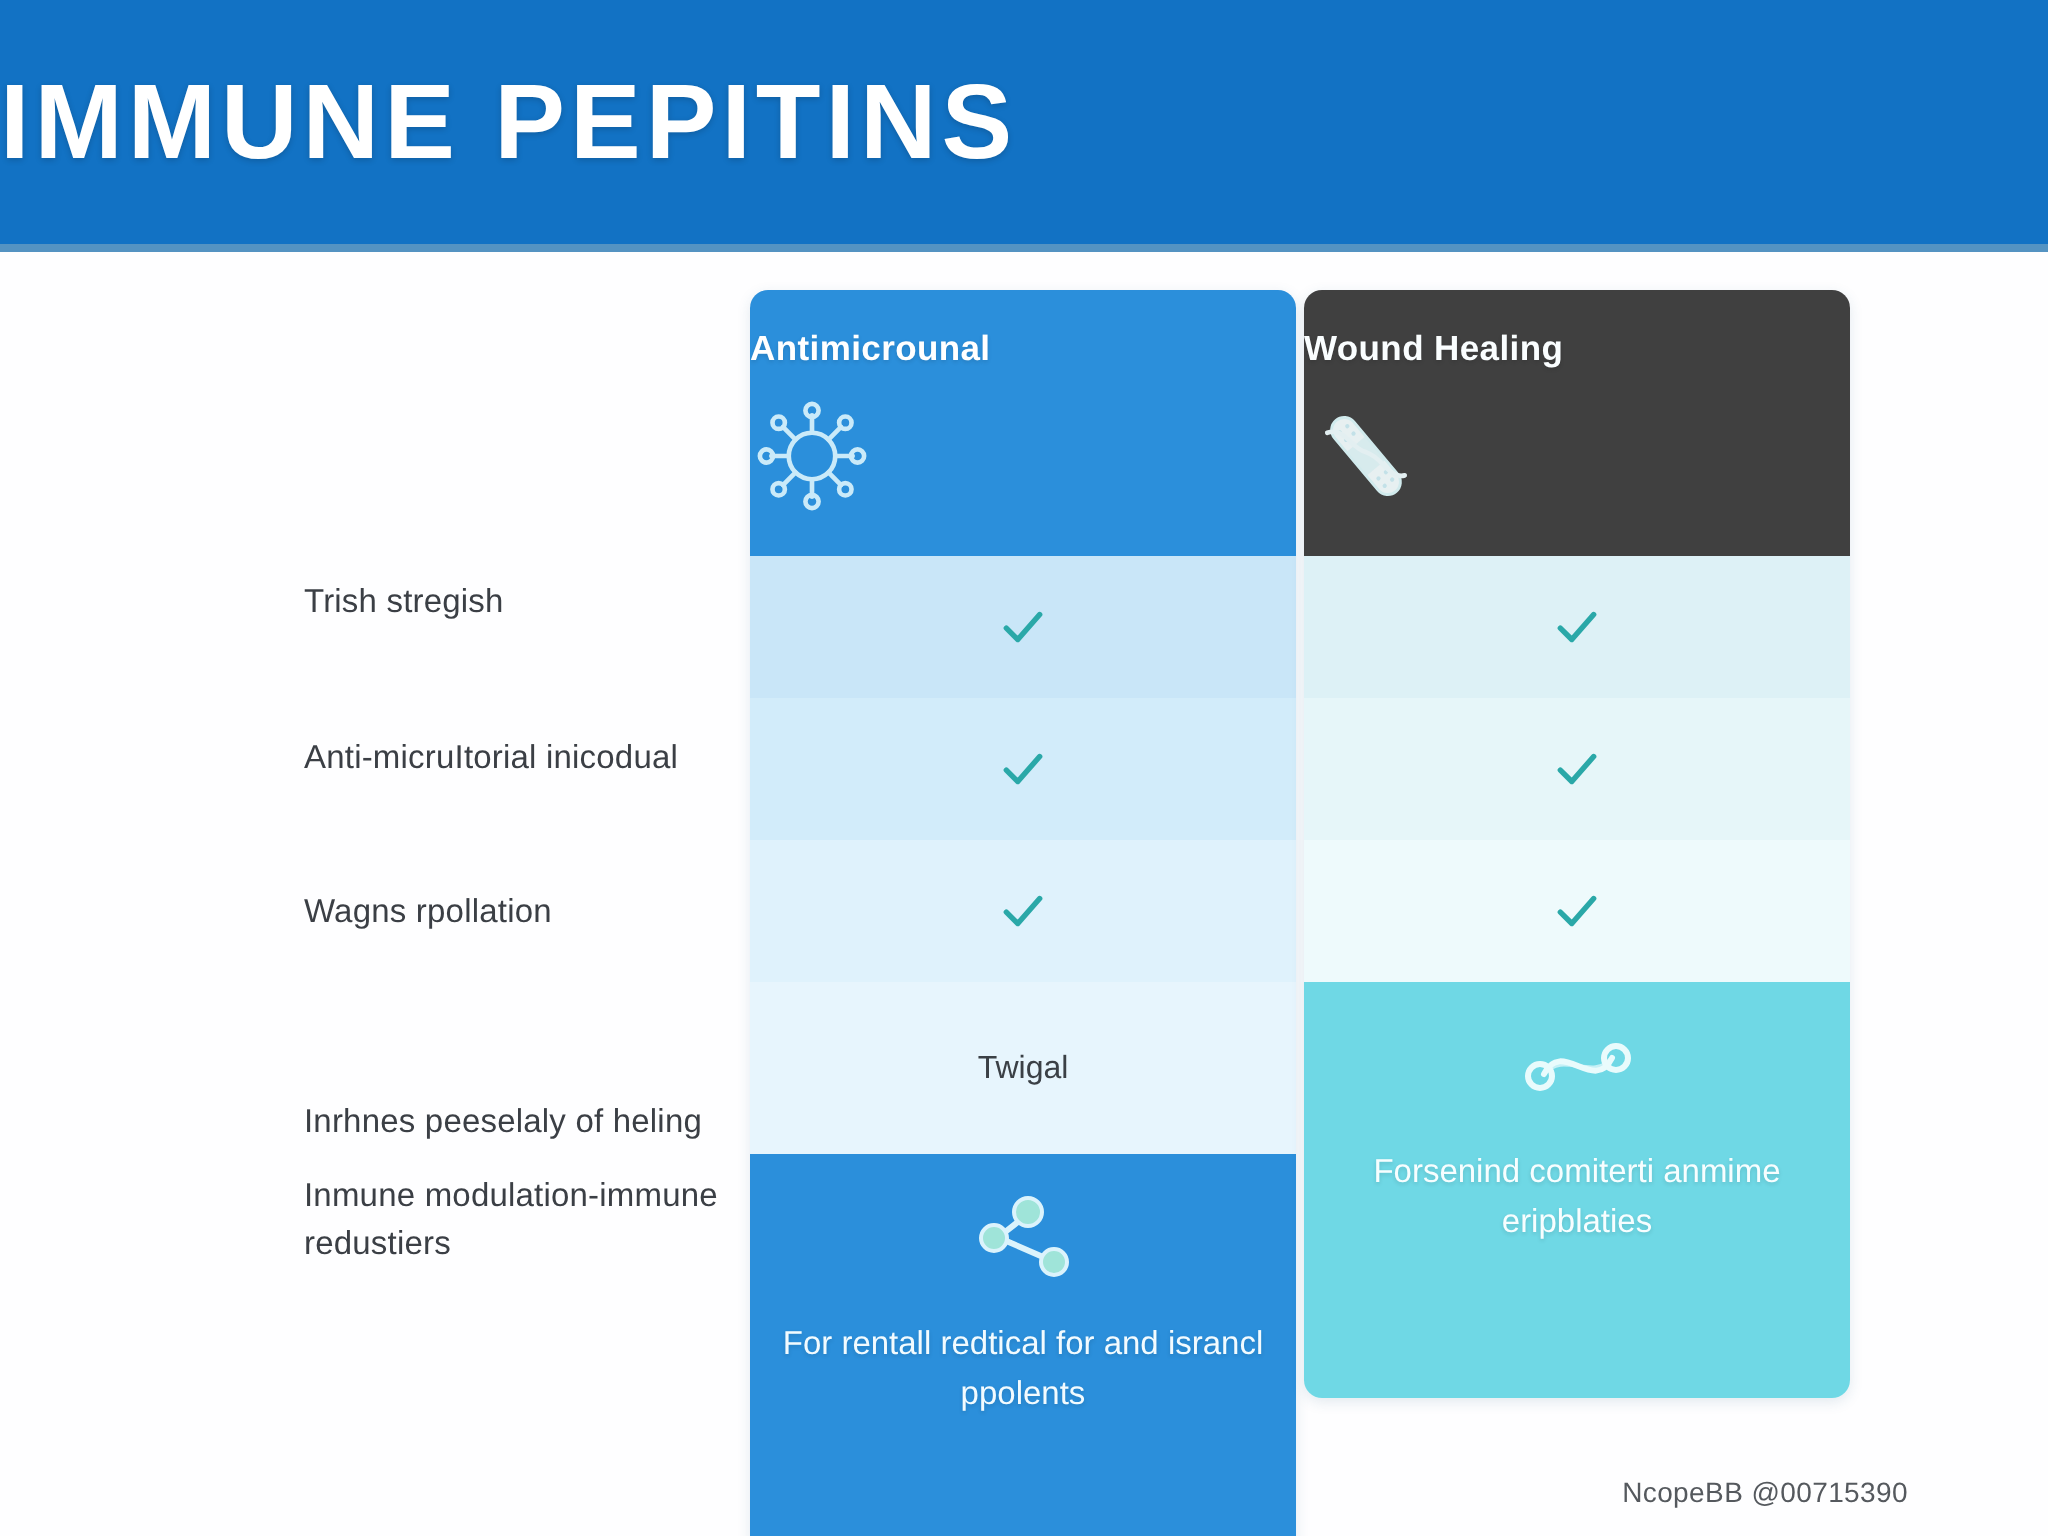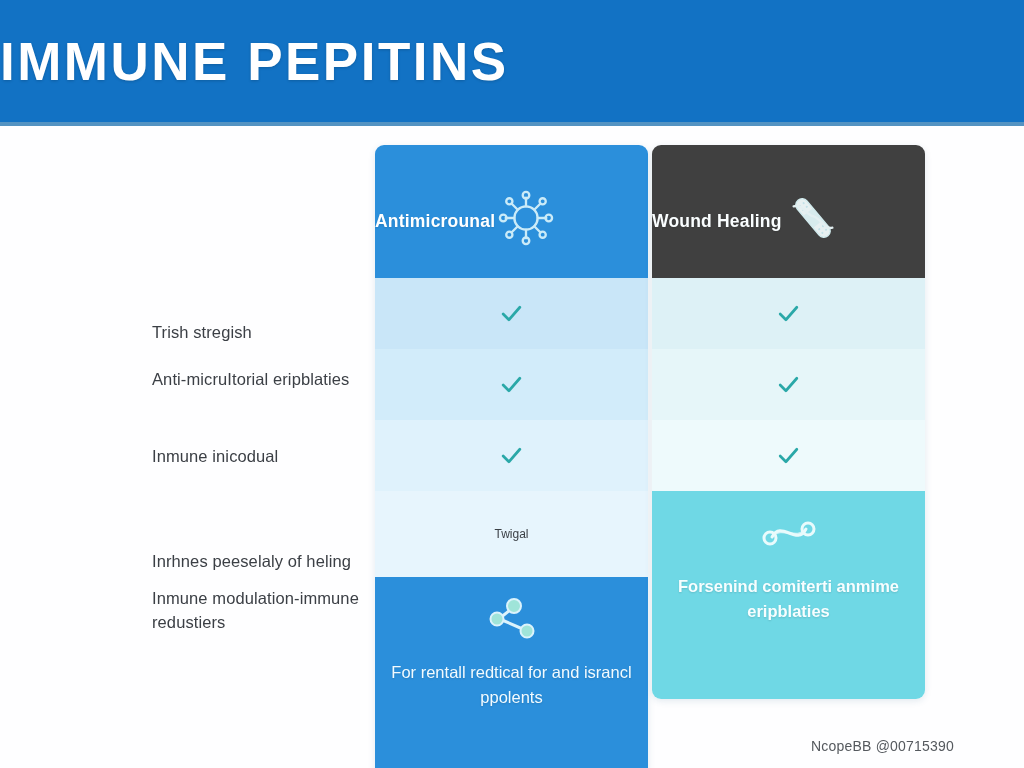--- a/index.html
+++ b/index.html
@@ -66,21 +66,21 @@
   }
   .row-label {
     position: absolute;
     left: 0;
     color: #3b3f45;
     font-size: 16.5px;
     line-height: 24px;
     font-family: "Liberation Sans", sans-serif;
     letter-spacing: 0.1px;
   }
-  .rl-0 { top: 194px; }
+  .rl-0 { top: 163px; }
   .rl-1 { top: 241px; }
   .rl-2 { top: 318px; }
   .rl-3 { top: 375px; margin-top: 48px; }
   .rl-4 { top: 460px; }
 
   
   .col {
     position: absolute;
     top: 19px;
     width: 273px;
@@ -88,22 +88,21 @@
     overflow: hidden;
     box-shadow: 0 2px 7px rgba(40,90,130,0.13);
   }
   .col-a { left: 375px; }
   .col-b { left: 652px; }
 
   .col-head {
     height: 133px;
     position: relative;
     display: flex;
-    flex-direction: row;
-    align-items: center;
+    flex-direction: column;
   }
   .col-a .col-head { background: #2b8fdb; }
   .col-b .col-head { background: #404040; }
 
   .col-head-title {
     margin-top: 19px;
     color: #ffffff;
     font-size: 17.5px;
     font-weight: bold;
     letter-spacing: 0.2px;
@@ -141,37 +140,37 @@
   .col-b .c1 { background: #e6f6f9; }
   .col-b .c2 { background: #eefafc; }
   .col-b .c3 { background: #f5fcfd; }
 
   .checkmark {
     width: 25px;
     height: 25px;
     display: block;
   }
   .cell-value {
-    font-size: 12px;
+    font-size: 16px;
     color: #3b4046;
     line-height: 23px;
     text-align: center;
   }
 
   .col-foot {
     height: 208px;
     display: flex;
     flex-direction: column;
     align-items: center;
     justify-content: flex-start;
     box-sizing: border-box;
     padding-top: 18px;
   }
   .col-a .col-foot { background: #2b8fdb; }
-  .col-b .col-foot { background: #6fd8e5; font-weight: bold; }
+  .col-b .col-foot { background: #6fd8e5; }
 
   .foot-icon {
     width: 64px;
     height: 48px;
     opacity: 0.92;
   }
   .foot-text {
     margin-top: 17px;
     color: #f2fbff;
     font-size: 16.5px;
@@ -198,22 +197,22 @@
 
 <div class="banner">
   <div class="banner-title">IMMUNE PEPITINS</div>
 </div>
 <div class="banner-edge"></div>
 
 <div class="stage">
 
   <div class="labels">
     <div class="row-label rl-0">Trish stregish</div>
-    <div class="row-label rl-1">Anti-micruItorial eripblaties</div>
-    <div class="row-label rl-2">Inmune inicodual</div>
+    <div class="row-label rl-1">Anti-micruItorial inicodual</div>
+    <div class="row-label rl-2">Wagns rpollation</div>
     <div class="row-label rl-3">Inrhnes peeselaly of heling</div>
     <div class="row-label rl-4">Inmune modulation-immune redustiers</div>
   </div>
 
   <div class="col col-a">
     <div class="col-head">
       <div class="col-head-title">Antimicrounal</div>
       <svg class="head-icon" viewBox="0 0 64 64">
         <g fill="none" stroke="#d7f2fb" stroke-width="2.4" stroke-linecap="round">
           <circle cx="32" cy="32" r="12"></circle>

